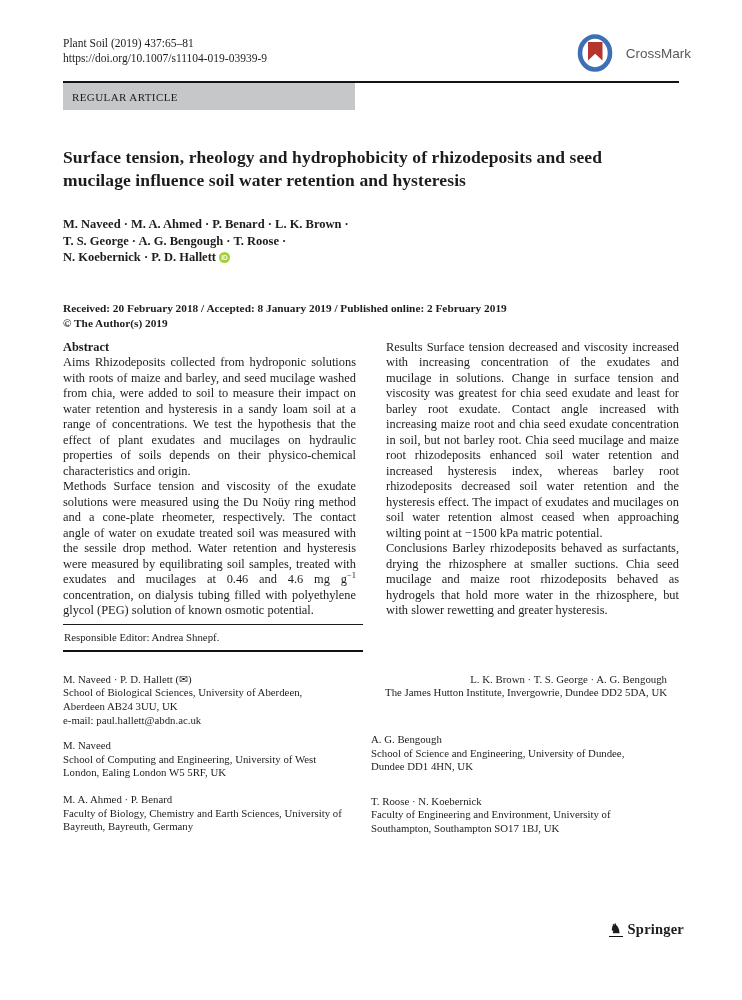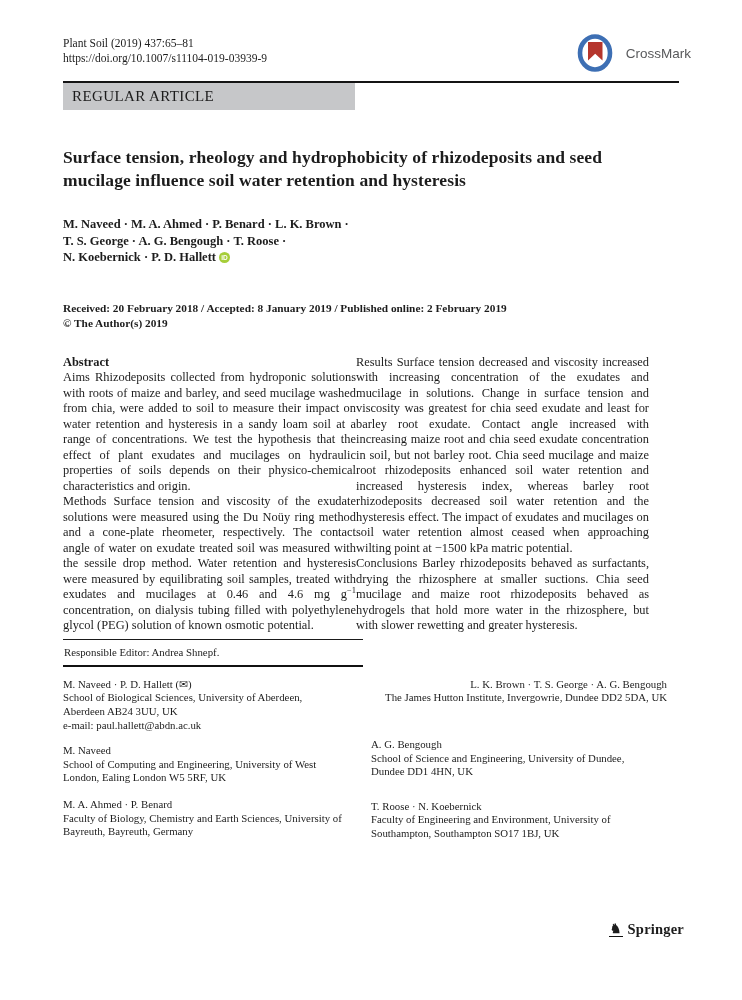--- a/index.html
+++ b/index.html
@@ -11,44 +11,44 @@
   .page{box-sizing:border-box;width:742px;height:1000px;padding:36px 63px 0;position:relative;}
 
   
   .masthead{display:flex;justify-content:space-between;align-items:flex-start;height:38px;}
   .journal-meta{font-size:11.5px;line-height:15px;}
   .crossmark{display:flex;align-items:center;gap:12px;margin-top:-3px;margin-right:-12px;}
   .crossmark-text{font-family:"Liberation Sans",sans-serif;font-size:13.5px;color:var(--crossmark-text,#58595b);}
 
   .top-rule{height:2px;background:#141414;margin-top:7px;}
   .banner{width:292px;background:var(--banner-gray,#c6c7c9);padding:4px 0 5px 9px;box-sizing:border-box;}
-  .banner-label{font-size:15px;letter-spacing:0.4px;}
+  .banner-label{font-size:11px;letter-spacing:0.4px;}
 
   h1.title{font-size:17.5px;line-height:22.5px;font-weight:bold;margin:36px 0 0;max-width:560px;letter-spacing:0.1px;}
 
   .authors{margin-top:25px;font-weight:bold;font-size:12.5px;line-height:16.5px;}
   .orcid{display:inline-block;width:11px;height:11px;border-radius:50%;
     background:var(--orcid-green,#a6ce39);color:#fff;font-family:"Liberation Sans",sans-serif;
     font-size:6.5px;font-weight:bold;text-align:center;line-height:11px;margin-left:3px;vertical-align:1px;}
 
   .dates{margin-top:35px;font-size:11.3px;line-height:15.5px;font-weight:bold;}
 
-  .abstract{display:flex;margin-top:23px;}
+  .abstract{display:flex;gap:30px;margin-top:8px;}
   .abs-col{width:293px;}
   .abstract p{margin:0;font-size:12.4px;line-height:15.5px;text-align:justify;}
   .abs-heading{font-weight:bold;}
   .lead{}
   .abstract sup{font-size:8.5px;line-height:0;}
 
   .footnote-block{width:300px;margin-top:5px;}
   .rule-thin{height:1.3px;background:#1a1a1a;}
   .rule-thick{height:2px;background:#111;}
   .footnote-text{font-size:10.8px;padding:6px 0 7px 1px;}
 
-  .affils{display:flex;gap:12px;margin-top:11px;}
+  .affils{display:flex;gap:12px;margin-top:21px;}
   .affil-col{width:296px;font-size:10.8px;line-height:13.6px;}
   .affil-block{margin-bottom:12px;}
   .affil-col.right .affil-block:nth-child(1){margin-bottom:33px;text-align:right;}
   .affil-col.right .affil-block:nth-child(2){margin-bottom:21px;}
   .affil-col.left .affil-block:nth-child(2){margin-bottom:13px;}
 
   .springer{position:absolute;right:58px;bottom:62px;display:flex;align-items:center;gap:5px;
     font-size:14.5px;font-weight:bold;letter-spacing:0.2px;}
   .springer-horse{font-size:13px;line-height:13px;border-bottom:1.4px solid #111;padding:0 1px 1px;}
 </style>

